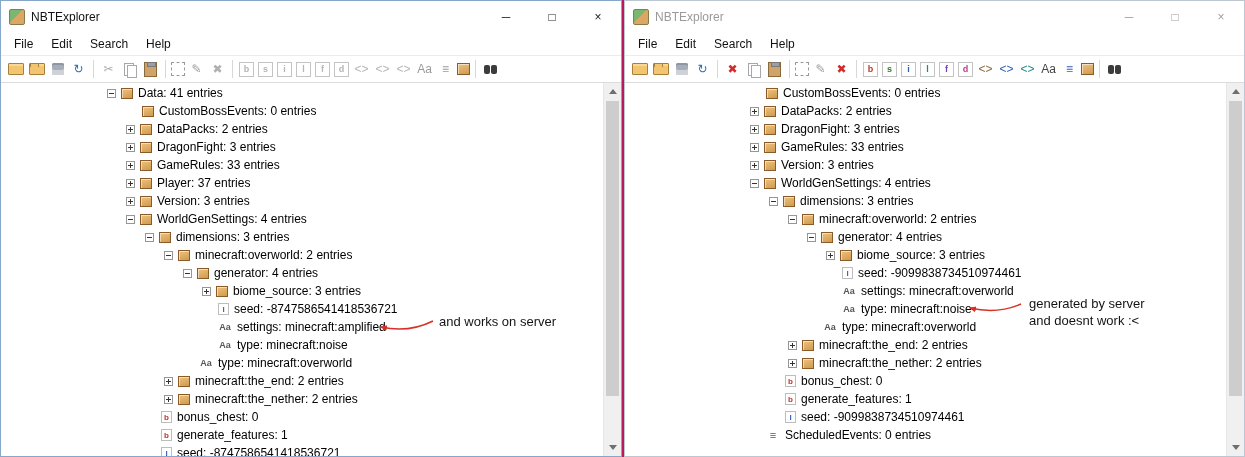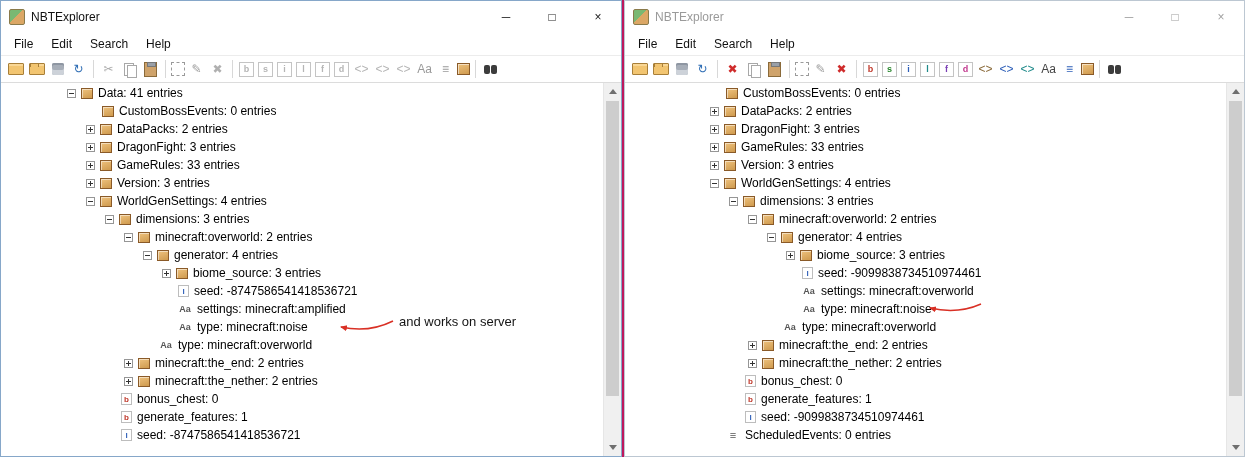--- a/index.html
+++ b/index.html
@@ -50,21 +50,21 @@
   .k-paste::after { content: ""; position: absolute; top: 2px; left: 6px; width: 7px; height: 3px;
       background: #9aa0a8; border: 1px solid #777; }
   .k-select { border: 1px dashed #9a9a9a; width: 14px; height: 14px; }
   .k-compound { background: linear-gradient(160deg, #eec27e, #cf9a4e); border: 1px solid #8a5a28;
       width: 13px; height: 12px; box-shadow: inset 1px 1px 0 rgba(255,255,255,.55); }
   .k-binoc::before, .k-binoc::after { content: ""; width: 6px; height: 9px; background: #3c3c3c;
       border-radius: 2px; }
   .k-binoc::before { margin-right: 1px; }
 
   
-  .tree { position: relative; flex: 1; display: flex; background: #fff; overflow: hidden; }
+  .tree { position: relative; flex: 1; display: flex; background: #fff; overflow: hidden; margin-left: 40px; }
   .tree-rows { flex: 1; overflow: hidden; padding-top: 1px; }
   .trow { height: 18px; display: flex; align-items: center; white-space: nowrap; font-size: 12px; color: #000; }
   .tindent { flex: 0 0 auto; height: 1px; }
   .exp { flex: 0 0 auto; width: 9px; height: 9px; border: 1px solid #969696; background: #fff;
          position: relative; margin-right: 4px; }
   .exp::before { content: ""; position: absolute; left: 1px; top: 3px; width: 5px; height: 1px; background: #333; }
   .exp.plus::after { content: ""; position: absolute; left: 3px; top: 1px; width: 1px; height: 5px; background: #333; }
   .exp-empty { flex: 0 0 auto; width: 15px; }
   .tsel { display: flex; align-items: center; height: 17px; padding: 0 3px 0 1px; }
   .trow.selected .tsel { background: #2f6fd6; color: #fff; }
@@ -188,20 +188,28 @@
             <span class="tsel">
               <span class="ticon tag-compound"></span>
               <span class="tlabel">GameRules: 33 entries</span>
             </span>
           </div>
           <div class="trow">
             <span class="tindent" style="width: 85px;"></span>
             <span class="exp plus"></span>
             <span class="tsel">
               <span class="ticon tag-compound"></span>
+              <span class="tlabel">Player: 37 entries</span>
+            </span>
+          </div>
+          <div class="trow">
+            <span class="tindent" style="width: 85px;"></span>
+            <span class="exp plus"></span>
+            <span class="tsel">
+              <span class="ticon tag-compound"></span>
               <span class="tlabel">Version: 3 entries</span>
             </span>
           </div>
           <div class="trow">
             <span class="tindent" style="width: 85px;"></span>
             <span class="exp minus"></span>
             <span class="tsel">
               <span class="ticon tag-compound"></span>
               <span class="tlabel">WorldGenSettings: 4 entries</span>
             </span>
@@ -537,20 +545,24 @@
               <span class="tlabel">ScheduledEvents: 0 entries</span>
             </span>
           </div>
         </div>
       <div class="vscroll">
         <span class="sarrow up"></span>
         <span class="sthumb"></span>
         <span class="sfill"></span>
         <span class="sarrow down"></span>
       </div>
+      <div class="anno">
+        <div>generated by server</div>
+        <div>and doesnt work :&lt;</div>
+      </div>
       <svg class="arrow" width="62" height="16" viewBox="0 0 62 16">
         <defs>
           <marker id="ah1" markerWidth="8" markerHeight="8" refX="6" refY="3" orient="auto" markerUnits="userSpaceOnUse">
             <path d="M0,0 L7,3 L0,6 Z" fill="#d93025"></path>
           </marker>
         </defs>
         <path d="M58,3 C40,11 24,11 7,7" fill="none" stroke="#d93025" stroke-width="1.5" marker-end="url(#ah1)"></path>
       </svg>
     </div>
   </section>

